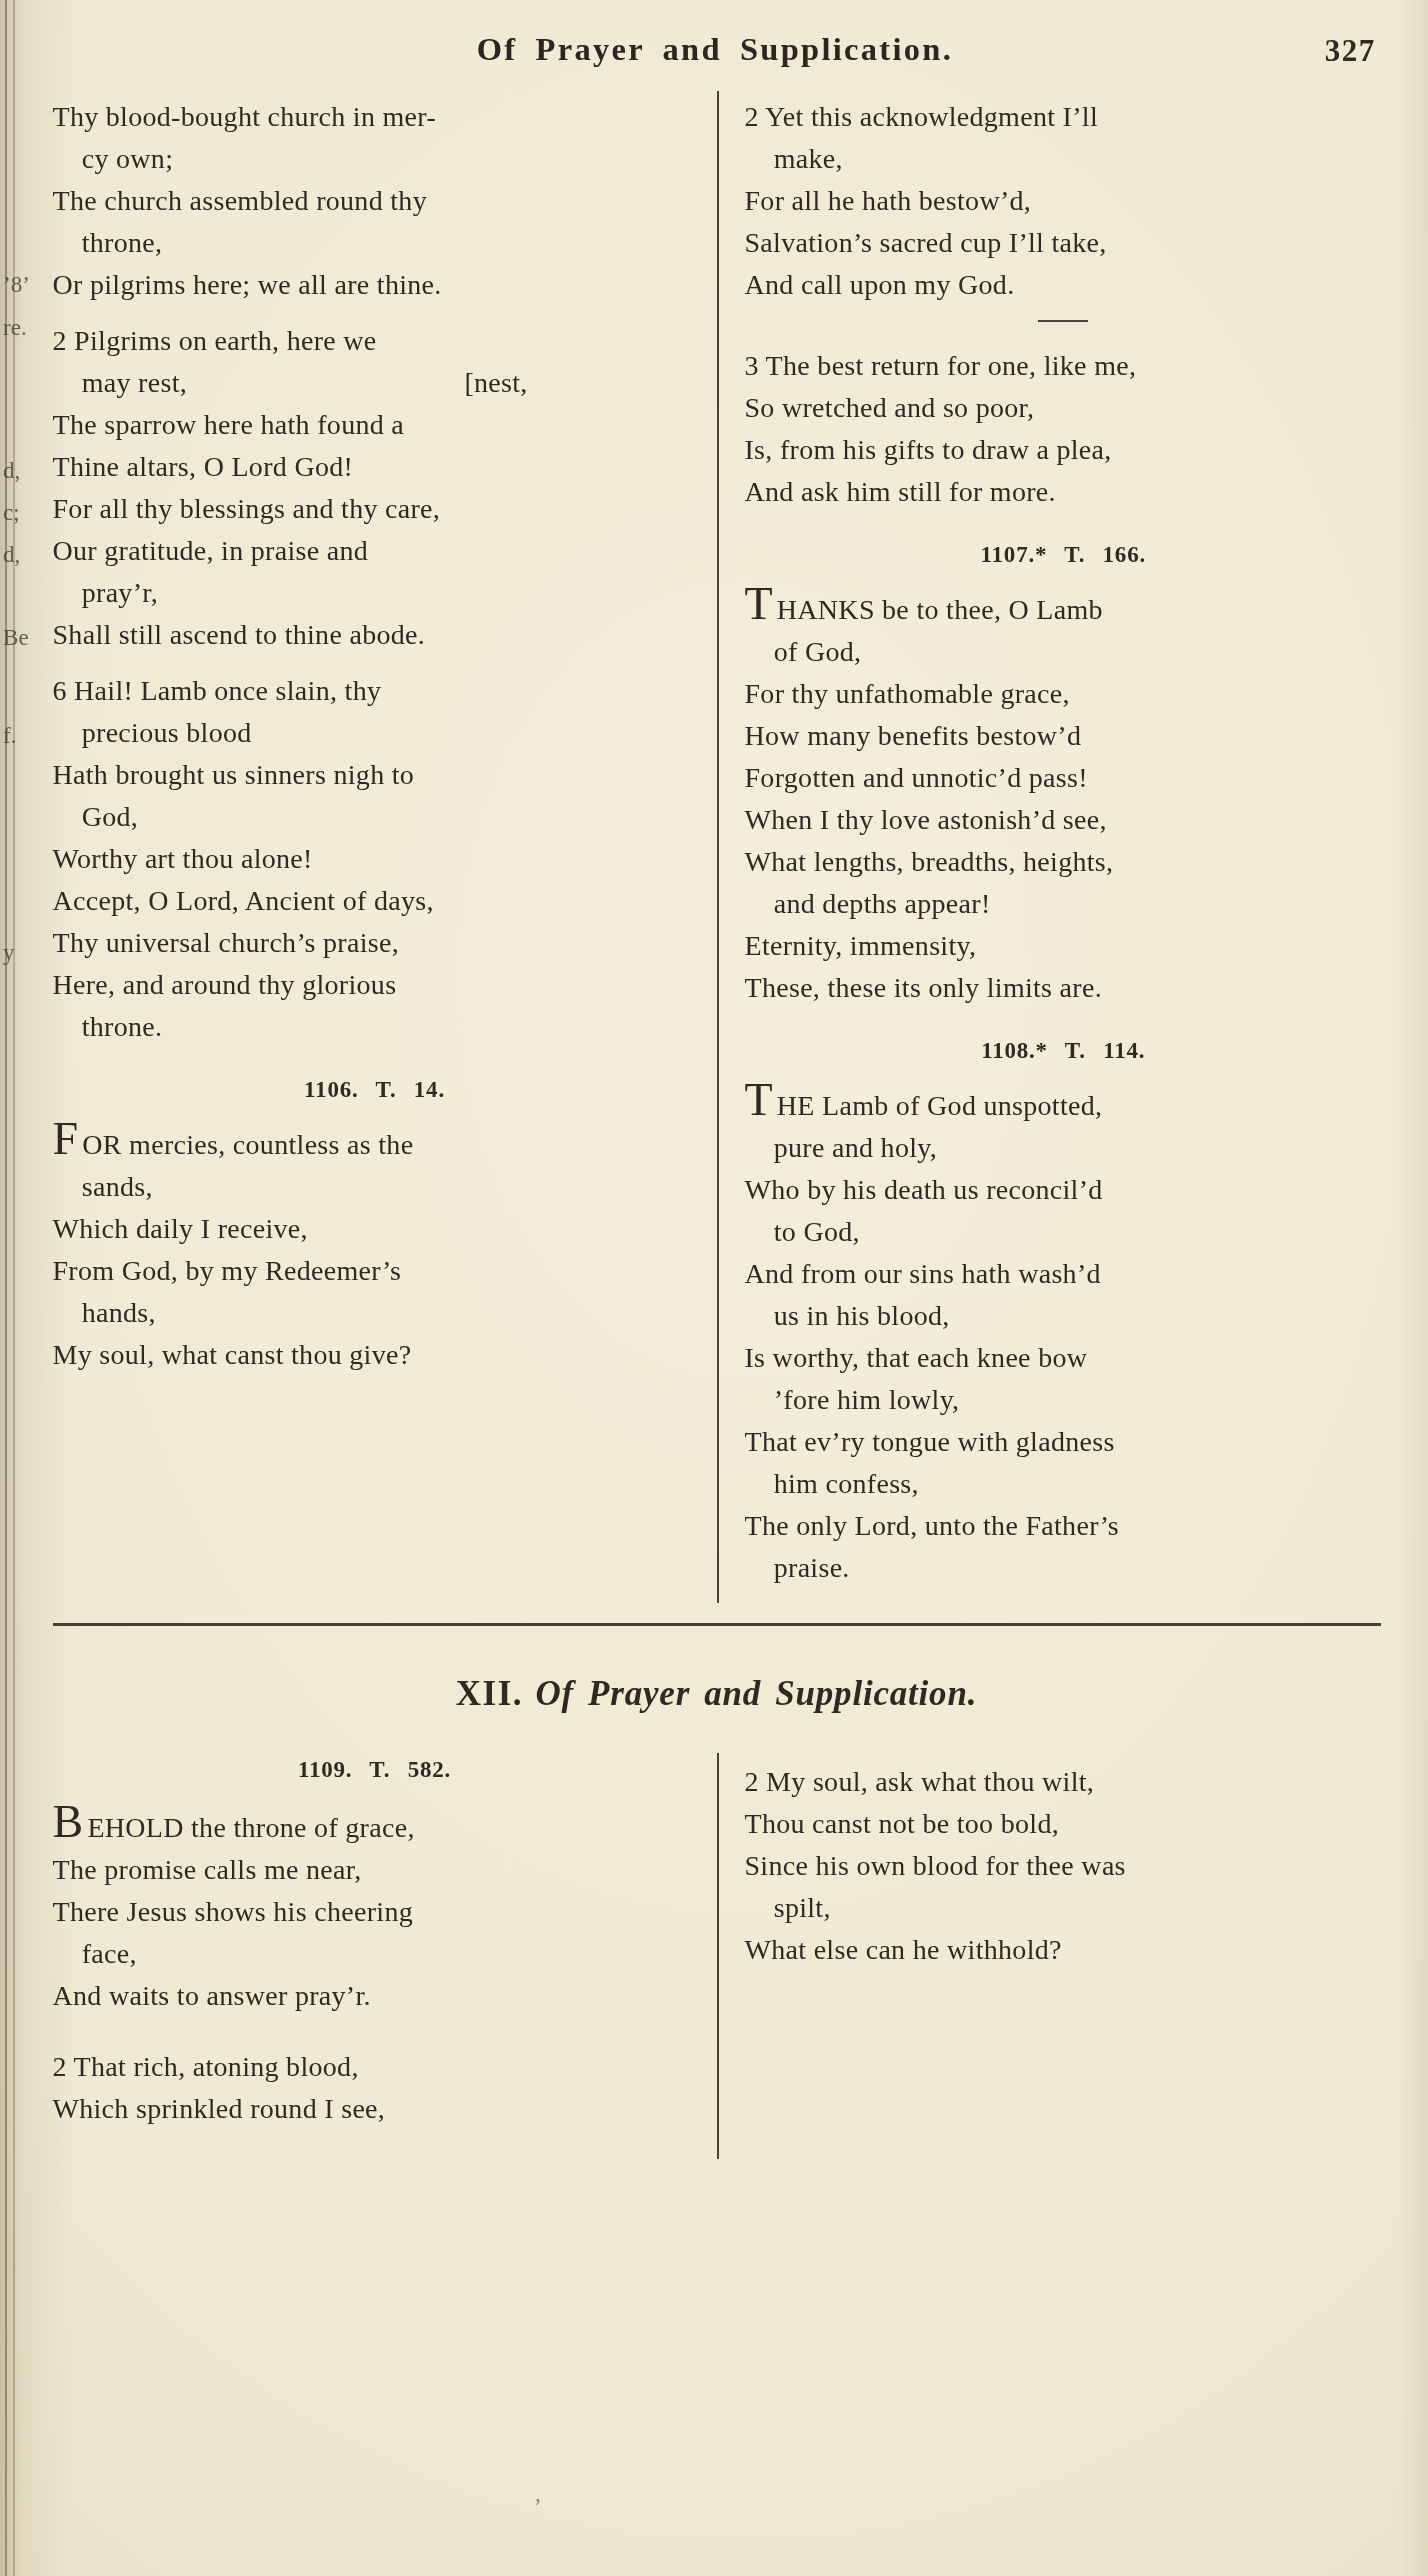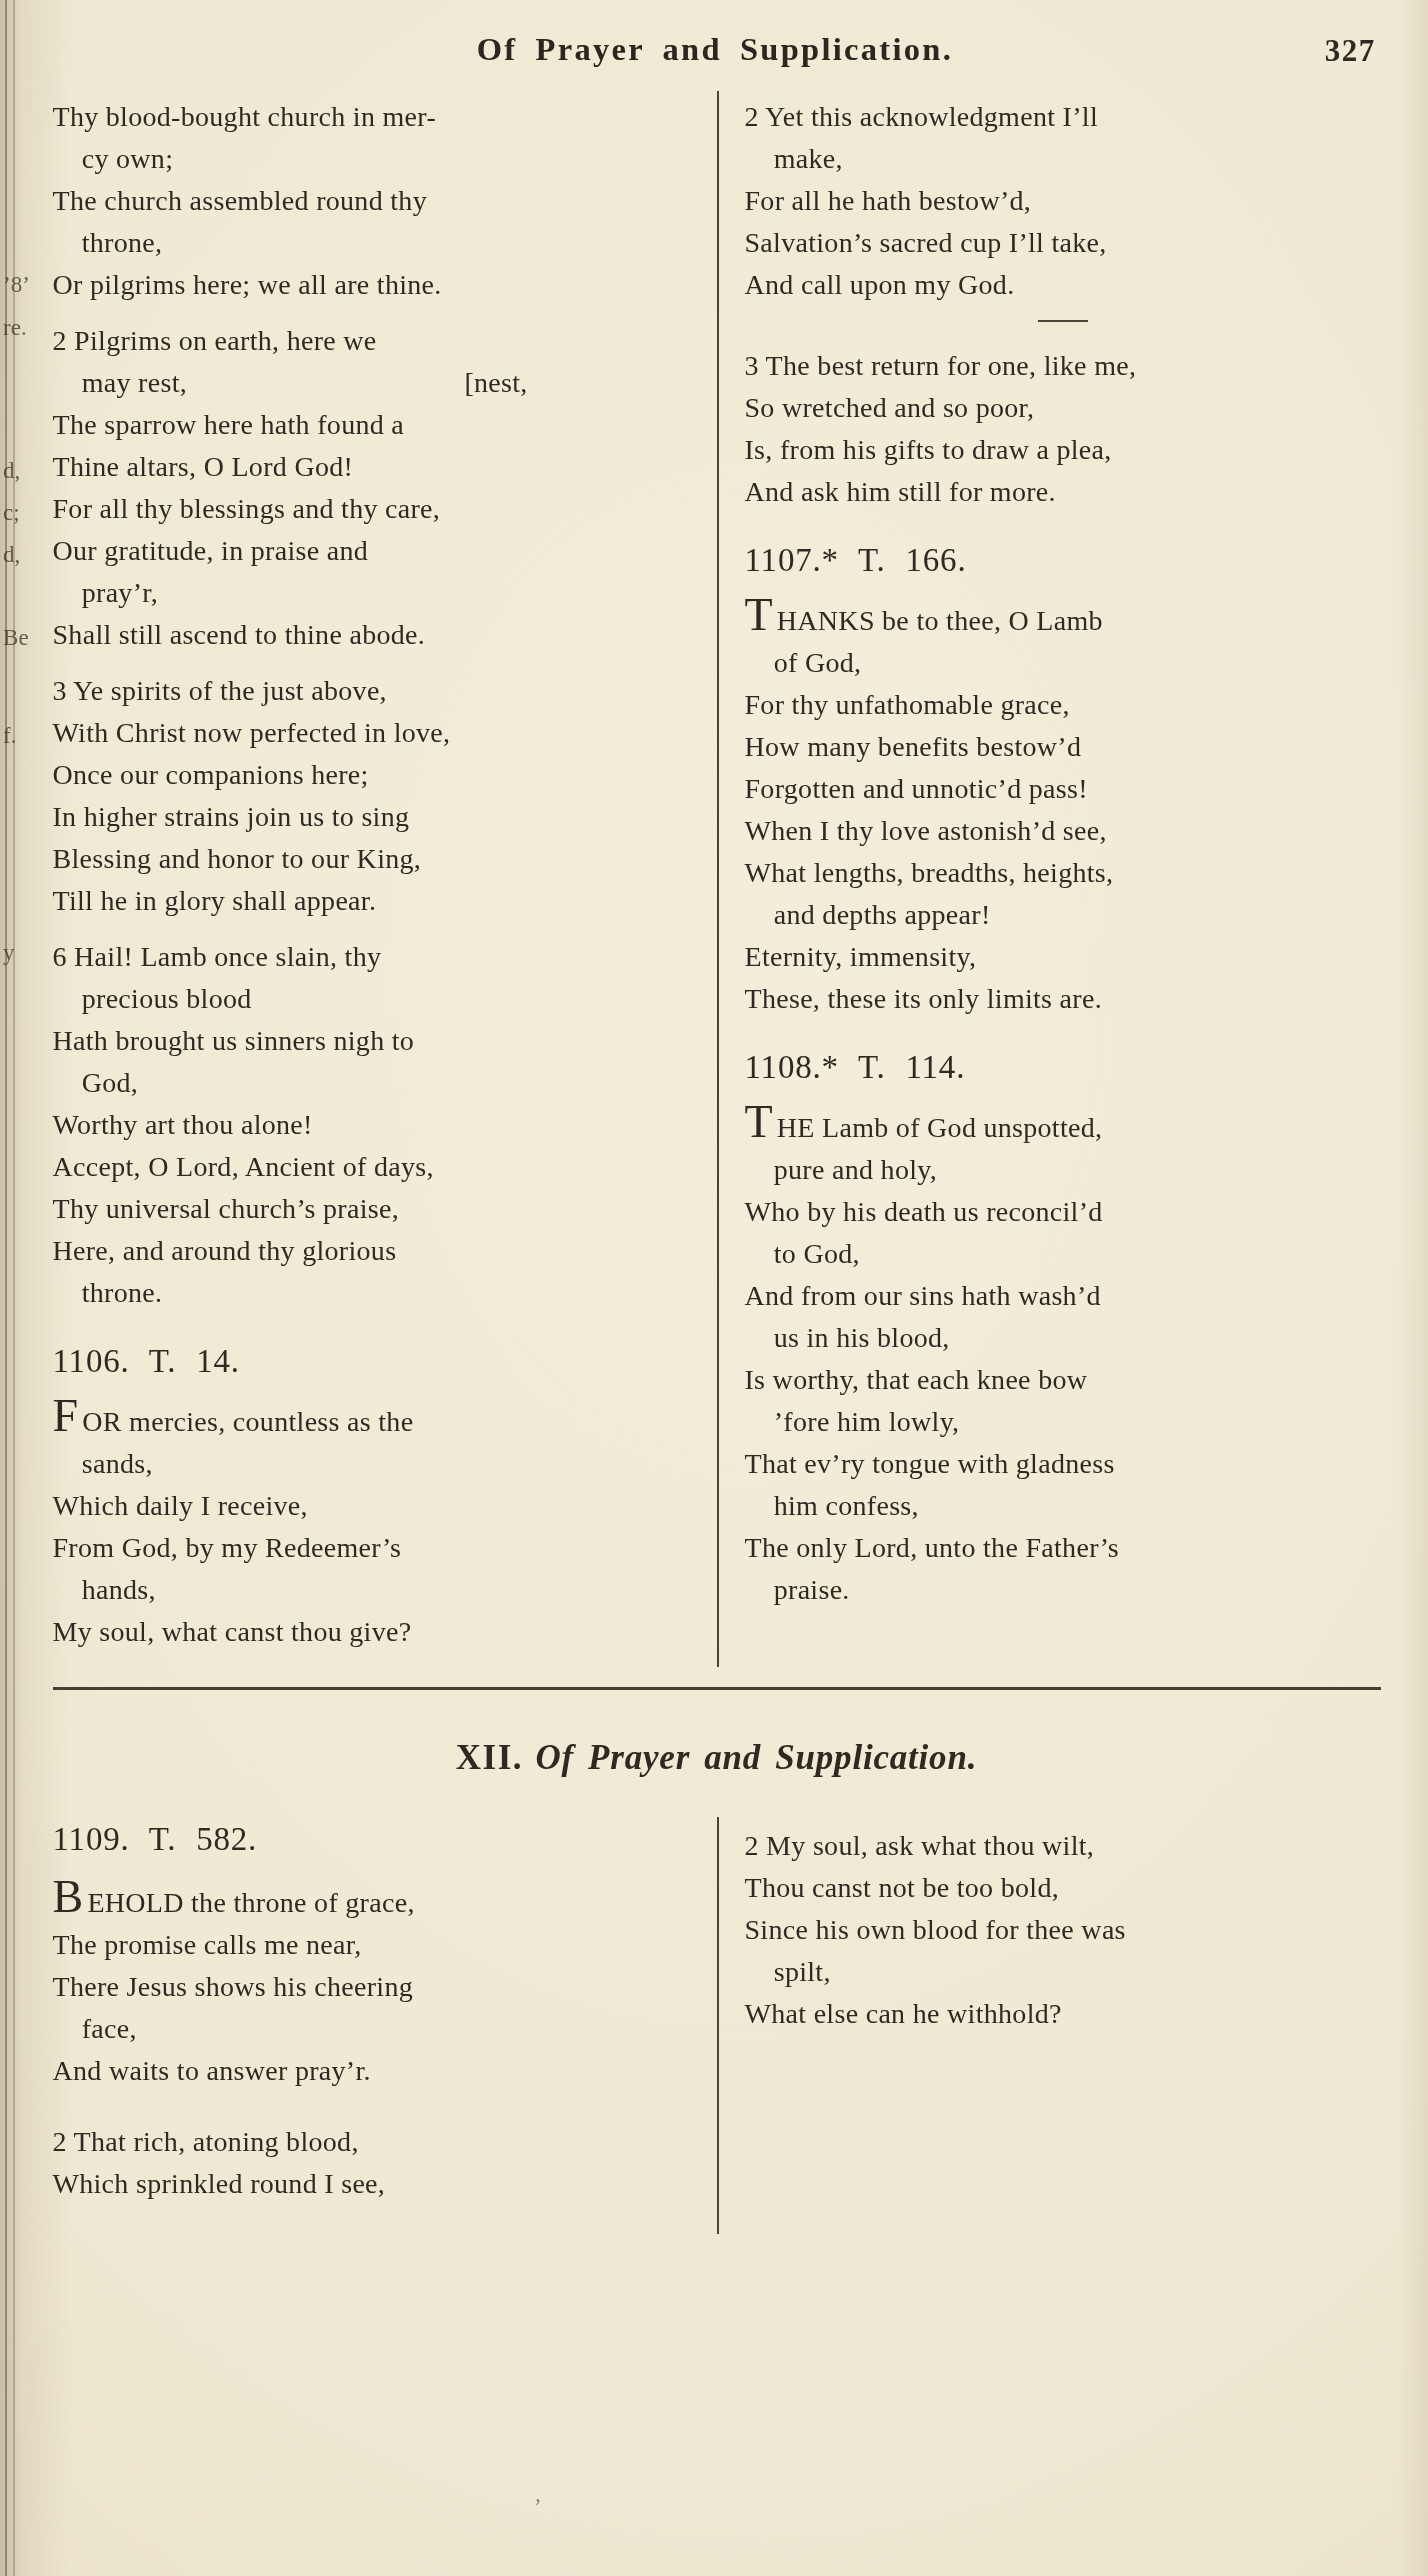--- a/index.html
+++ b/index.html
@@ -39,23 +39,23 @@
   .stanza {
     font-size: 28px;
     line-height: 42px;
     letter-spacing: 0.3px;
     white-space: pre-wrap;
     margin: 0 0 14px 0;
   }
   .dropcap::first-letter { font-size: 46px; line-height: 31px; padding-right: 3.9px; }
 
   .hymn-heading {
-    font-size: 33px;
-    font-weight: normal;
-    text-align: left;
+    font-size: 23px;
+    font-weight: bold;
+    text-align: center;
     letter-spacing: 0.8px;
     word-spacing: 10.8px;
     margin: 29px 0 20px 0;
   }
 
   .stanza-divider { width: 50px; border-top: 2.3px solid #49443a; margin: 6.2px auto 23px auto; }
 
   .section-rule { border: 0; border-top: 3.1px solid #454035; margin: 20px 1.5px 0 1.5px; height: 0; }
 
   .section-heading { text-align: center; font-size: 35px; font-weight: bold; margin: 48px 0 39px 0; }
@@ -110,26 +110,20 @@
     throne,
 Or pilgrims here; we all are thine.</div>
       <div class="stanza">2 Pilgrims on earth, here we
     may rest,                                      [nest,
 The sparrow here hath found a
 Thine altars, O Lord God!
 For all thy blessings and thy care,
 Our gratitude, in praise and
     pray’r,
 Shall still ascend to thine abode.</div>
-      <div class="stanza">3 Ye spirits of the just above,
-With Christ now perfected in love,
-Once our companions here;
-In higher strains join us to sing
-Blessing and honor to our King,
-Till he in glory shall appear.</div>
       <div class="stanza">6 Hail! Lamb once slain, thy
     precious blood
 Hath brought us sinners nigh to
     God,
 Worthy art thou alone!
 Accept, O Lord, Ancient of days,
 Thy universal church’s praise,
 Here, and around thy glorious
     throne.</div>
       <h3 class="hymn-heading">1106. T. 14.</h3>

